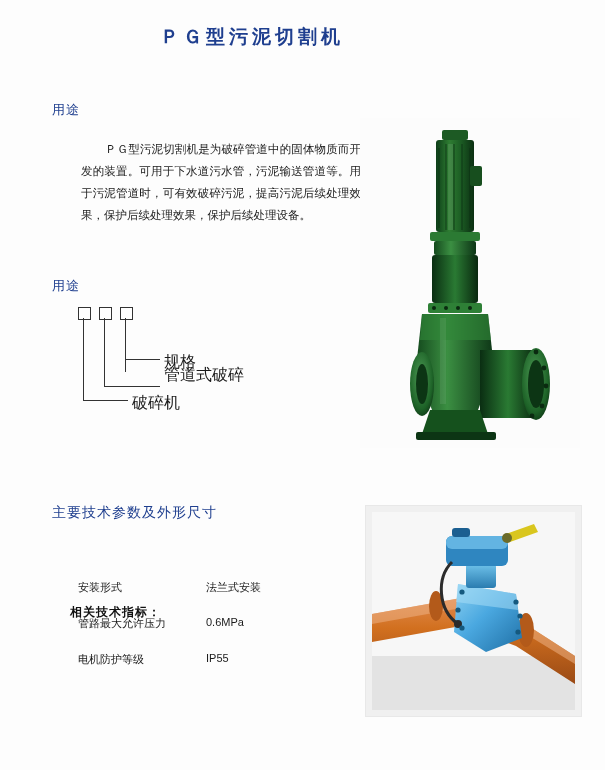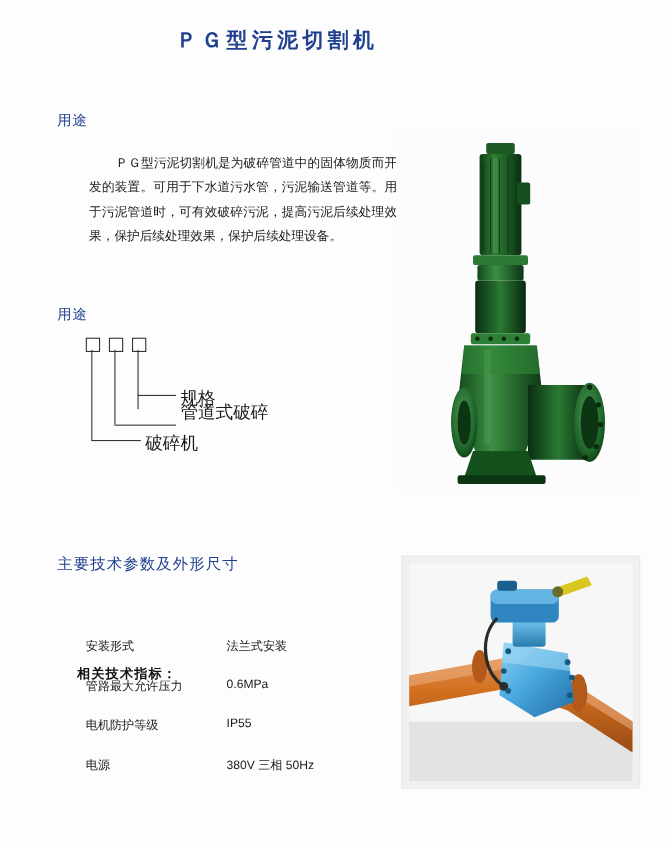--- a/index.html
+++ b/index.html
@@ -181,24 +181,20 @@
         <td class="v">法兰式安装</td>
       </tr>
       <tr>
         <td class="k">管路最大允许压力</td>
         <td class="v">0.6MPa</td>
       </tr>
       <tr>
         <td class="k">电机防护等级</td>
         <td class="v">IP55</td>
       </tr>
-      <tr>
-        <td class="k">电源</td>
-        <td class="v">380V  三相  50Hz</td>
-      </tr>
     </tbody>
   </table>
 
   <div class="photo1">
     <svg width="220" height="330" viewBox="0 0 220 330">
       <defs>
         <linearGradient id="grnA" x1="0" y1="0" x2="1" y2="0">
           <stop offset="0%" stop-color="#0d3d18"></stop>
           <stop offset="35%" stop-color="#2e7d32"></stop>
           <stop offset="65%" stop-color="#1c5d24"></stop>

